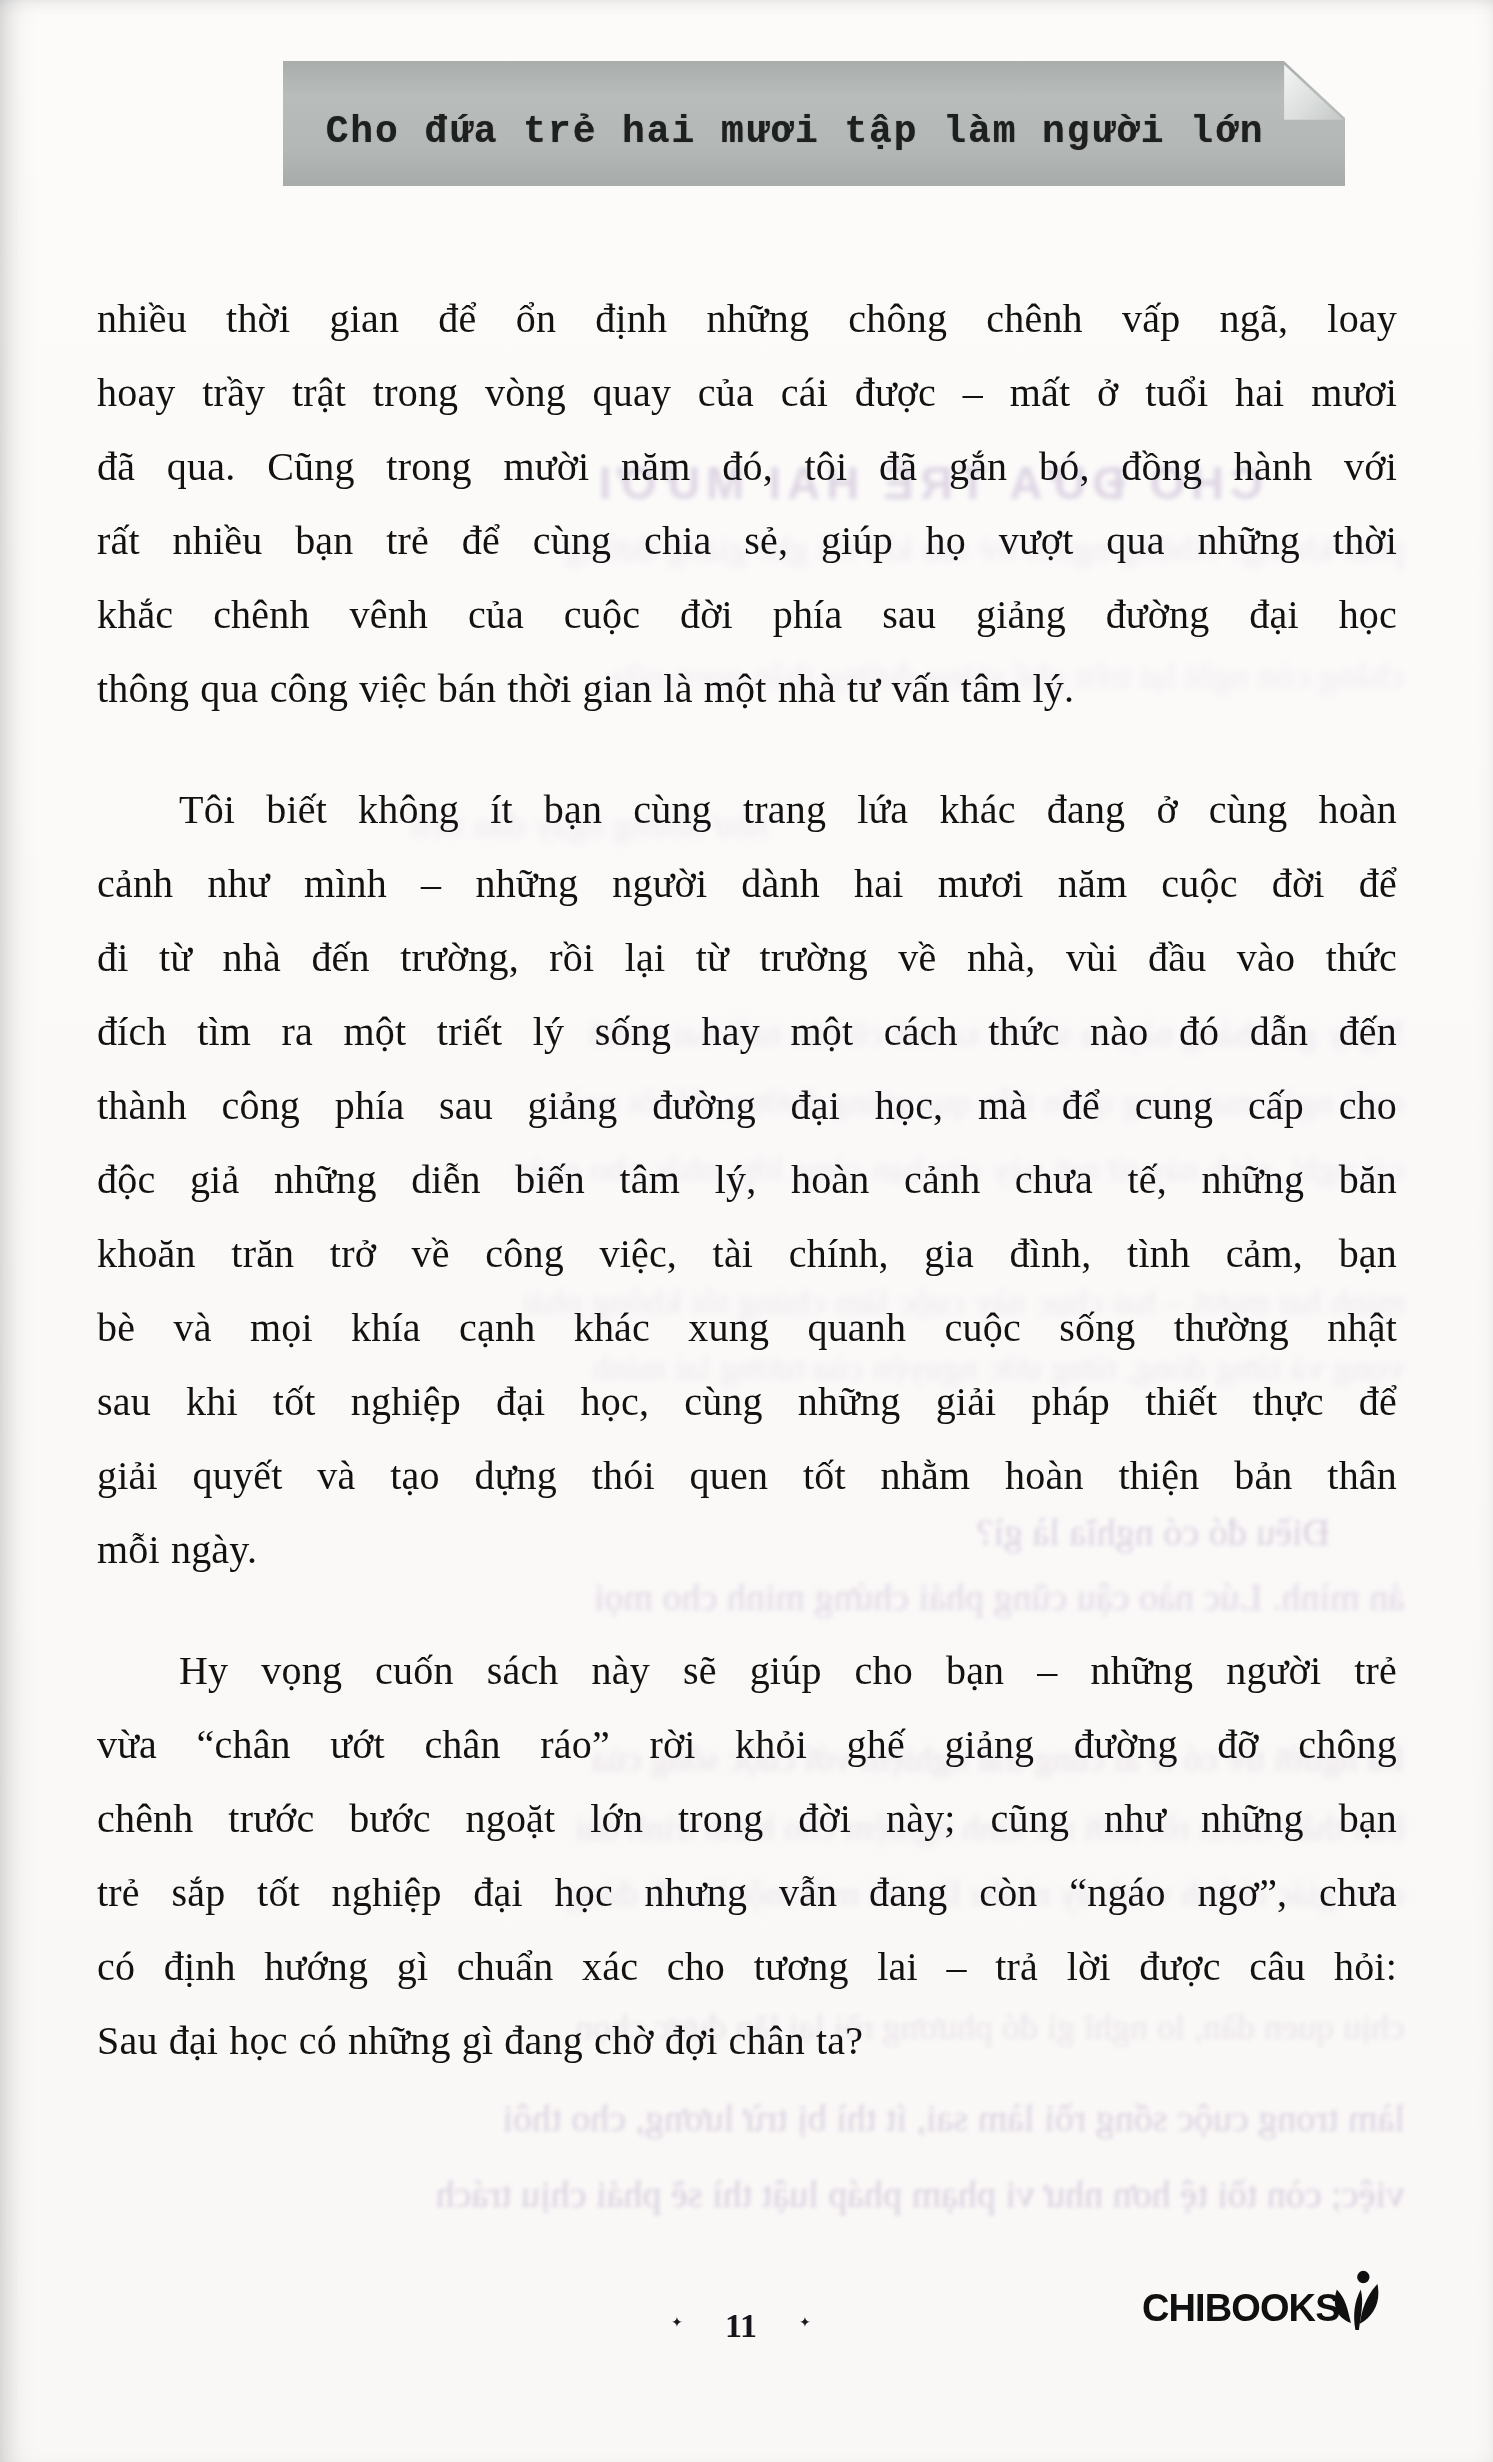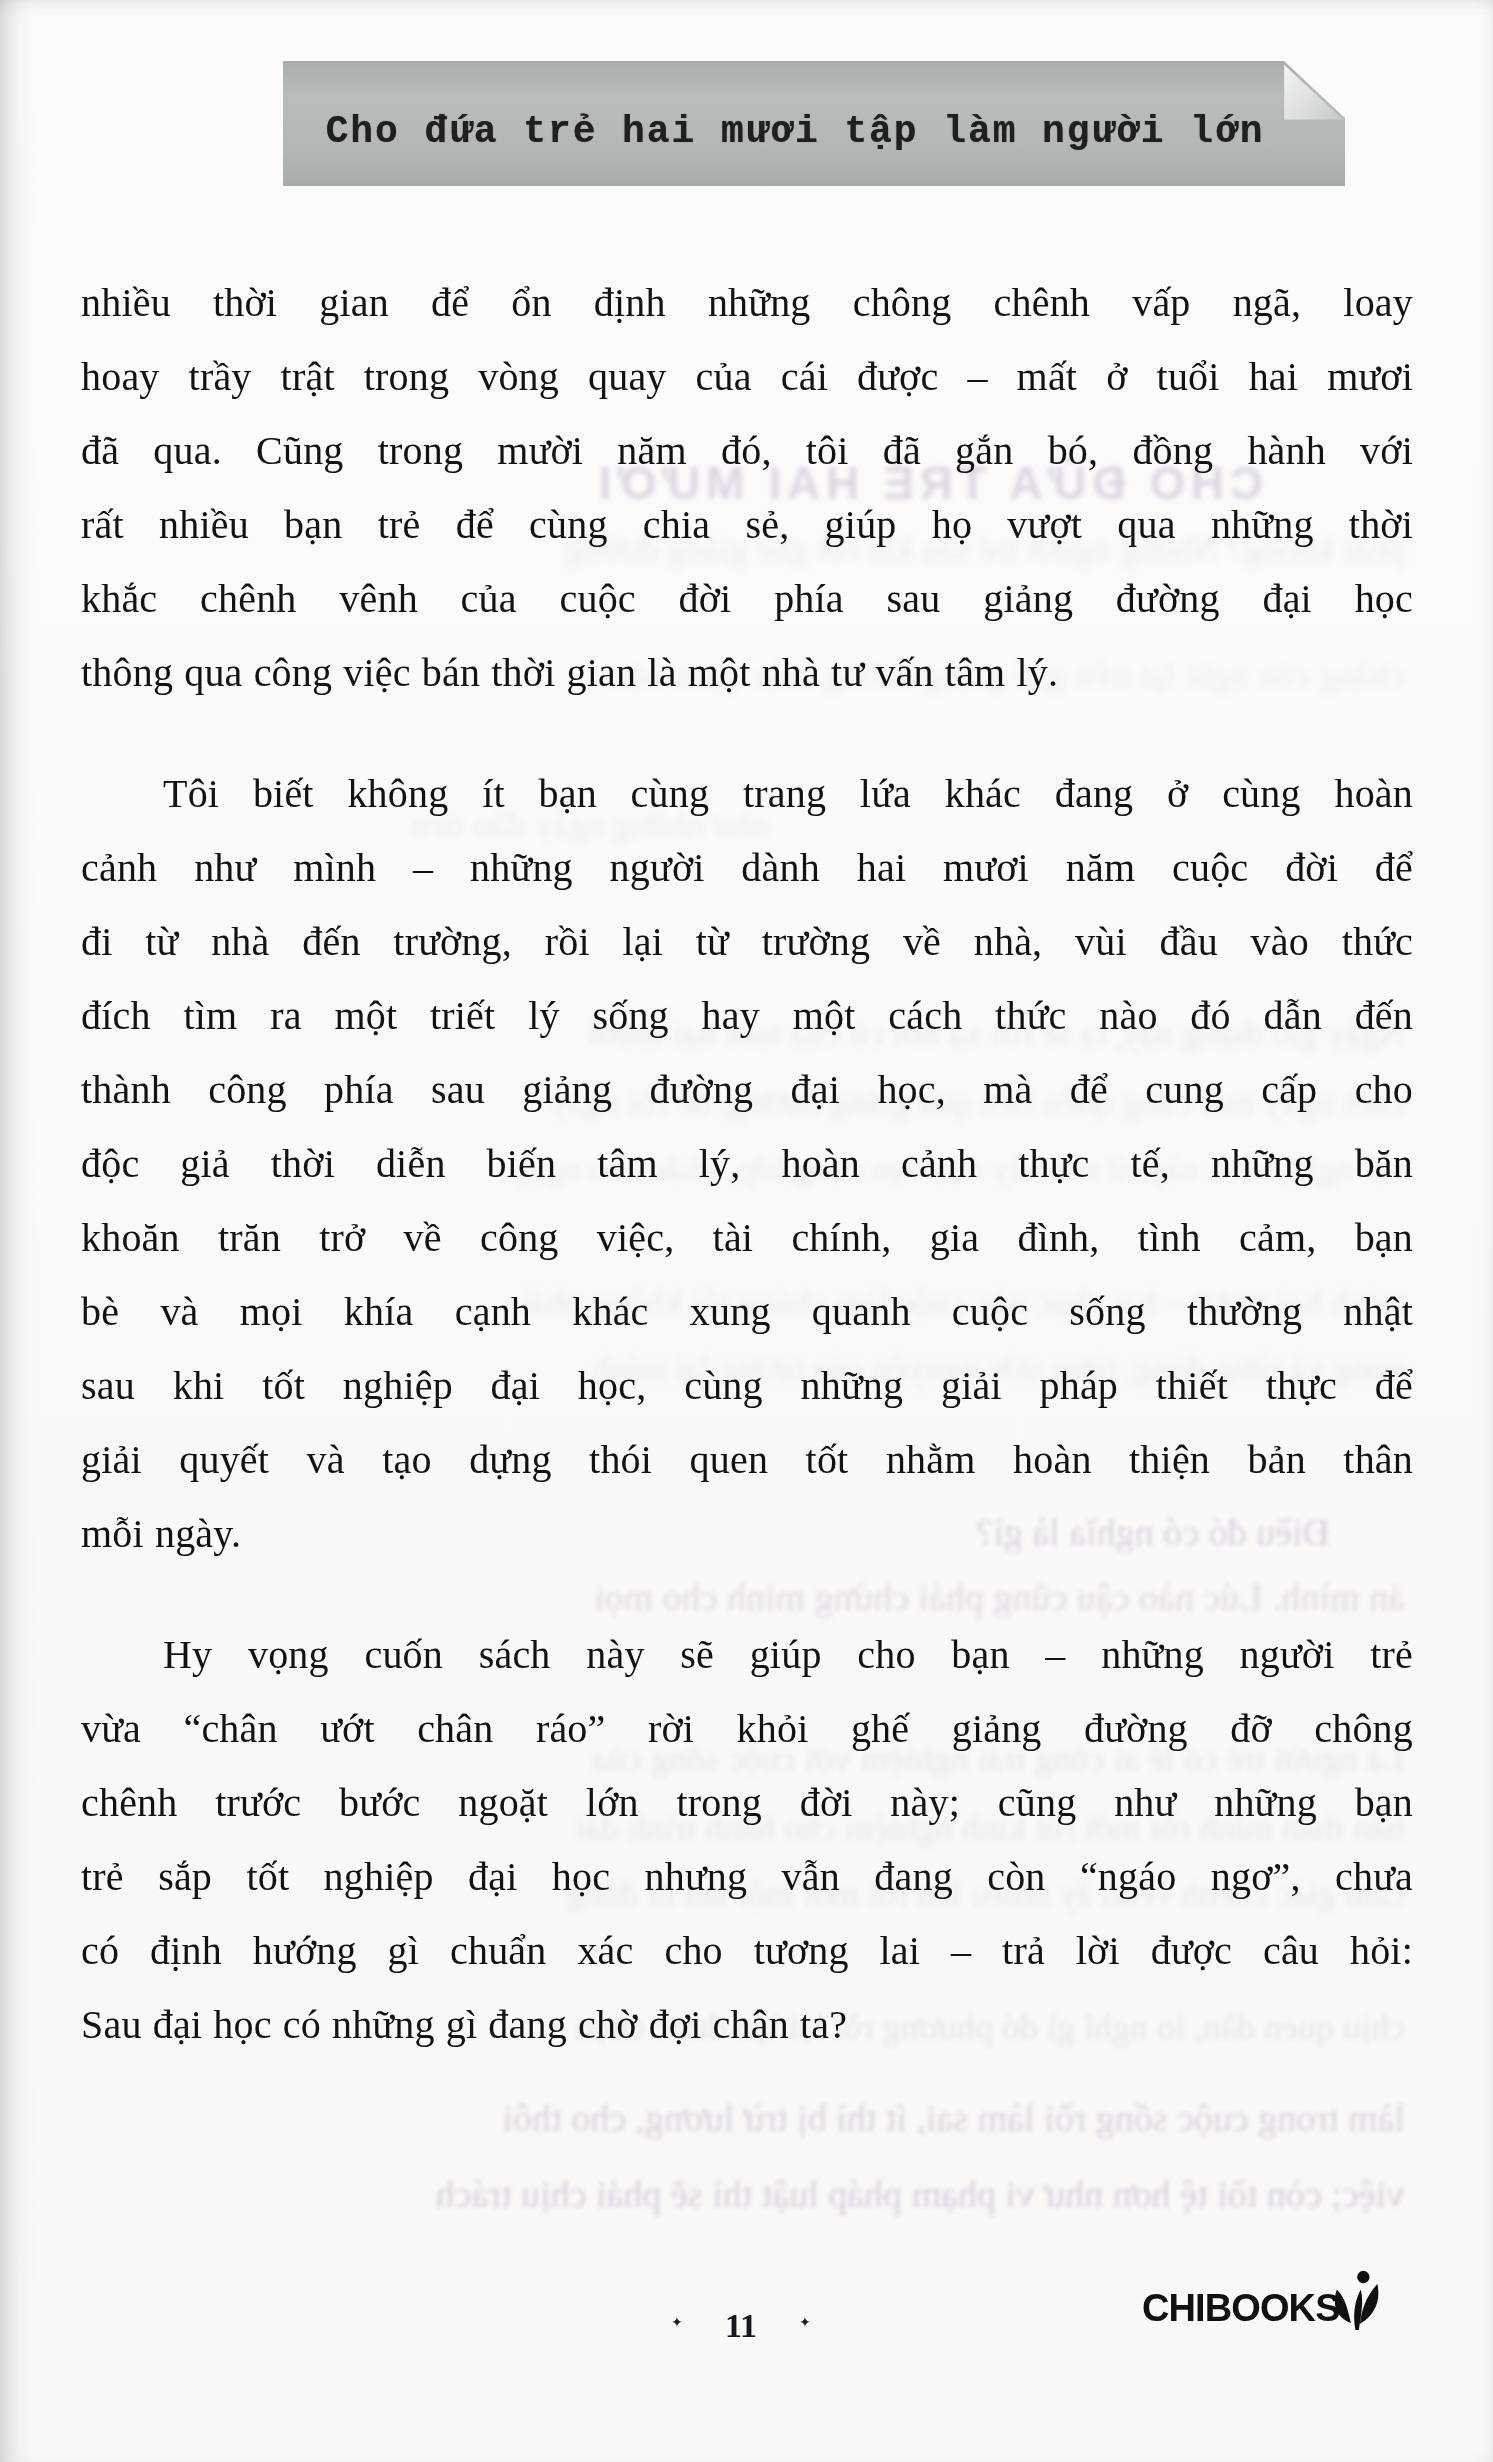--- a/index.html
+++ b/index.html
@@ -38,21 +38,21 @@
   .ghosts{position:absolute;inset:0;pointer-events:none;}
   .ghost{
     position:absolute;transform:scaleX(-1);
     color:#8a6fa8;white-space:nowrap;overflow:hidden;
     font-family:"Liberation Serif",serif;
   }
   .ghost.bold{font-family:"Liberation Sans",sans-serif;font-weight:bold;letter-spacing:5.7px;}
 
   
   .body-text{position:absolute;left:81px;top:266px;width:1332px;}
-  .para{margin:0;}
+  .para{margin:16px;}
   .para + .para{margin-top:47px;}
   .pline{
     height:74px;line-height:74px;font-size:40px;
     text-align:justify;text-align-last:justify;
     letter-spacing:0.2px;word-spacing:0.9px;color:#121212;
   }
   .pline.indent{padding-left:82px;}
   .pline.end{text-align-last:left;}
 
   
@@ -111,21 +111,21 @@
         <div class="pline">rất nhiều bạn trẻ để cùng chia sẻ, giúp họ vượt qua những thời</div>
         <div class="pline">khắc chênh vênh của cuộc đời phía sau giảng đường đại học</div>
         <div class="pline end">thông qua công việc bán thời gian là một nhà tư vấn tâm lý.</div>
       </div>
       <div class="para">
         <div class="pline indent">Tôi biết không ít bạn cùng trang lứa khác đang ở cùng hoàn</div>
         <div class="pline">cảnh như mình – những người dành hai mươi năm cuộc đời để</div>
         <div class="pline">đi từ nhà đến trường, rồi lại từ trường về nhà, vùi đầu vào thức</div>
         <div class="pline">đích tìm ra một triết lý sống hay một cách thức nào đó dẫn đến</div>
         <div class="pline">thành công phía sau giảng đường đại học, mà để cung cấp cho</div>
-        <div class="pline">độc giả thời diễn biến tâm lý, hoàn cảnh thực tế, những băn</div>
+        <div class="pline">độc giả những diễn biến tâm lý, hoàn cảnh chưa tế, những băn</div>
         <div class="pline">khoăn trăn trở về công việc, tài chính, gia đình, tình cảm, bạn</div>
         <div class="pline">bè và mọi khía cạnh khác xung quanh cuộc sống thường nhật</div>
         <div class="pline">sau khi tốt nghiệp đại học, cùng những giải pháp thiết thực để</div>
         <div class="pline">giải quyết và tạo dựng thói quen tốt nhằm hoàn thiện bản thân</div>
         <div class="pline end">mỗi ngày.</div>
       </div>
       <div class="para">
         <div class="pline indent">Hy vọng cuốn sách này sẽ giúp cho bạn – những người trẻ</div>
         <div class="pline">vừa “chân ướt chân ráo” rời khỏi ghế giảng đường đỡ chông</div>
         <div class="pline">chênh trước bước ngoặt lớn trong đời này; cũng như những bạn</div>

